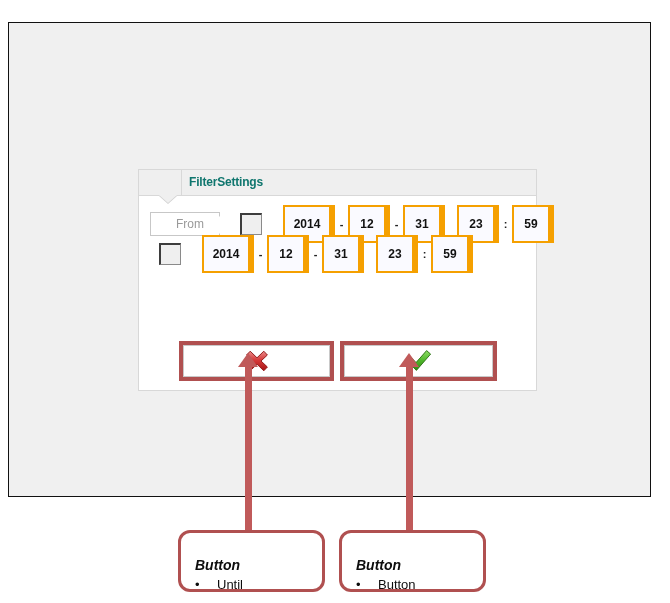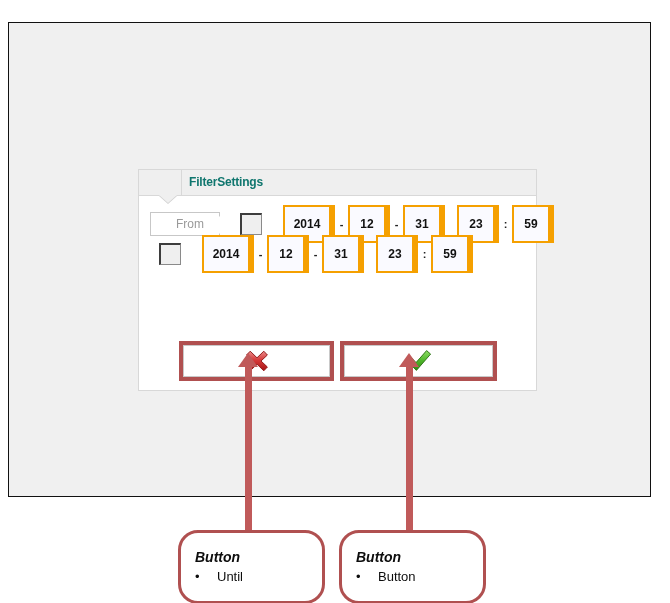--- a/index.html
+++ b/index.html
@@ -99,23 +99,23 @@
   #arrow-left{left:245px;top:366px;height:165px;}
   #arrow-right{left:406px;top:366px;height:165px;}
   .arrow-head{
     position:absolute;top:-13px;left:-7px;width:0;height:0;
     border-left:10.5px solid transparent;border-right:10.5px solid transparent;
     border-bottom:14px solid #c05a5a;
   }
 
   
   .callout{
-    position:absolute;top:530px;height:74px;
-    background:#ffffff;border:3px solid #b05050;border-radius:20px;
-    box-sizing:border-box;padding:16px 0 0 14px;
+    position:absolute;top:530px;height:62px;
+    background:#ffffff;border:3px solid #b05050;border-radius:12px;
+    box-sizing:border-box;padding:24px 0 0 14px;
   }
   #callout-cancel{left:178px;width:147px;}
   #callout-confirm{left:339px;width:147px;}
   .callout-title{
     font-size:14px;font-weight:bold;font-style:italic;color:#0d0d0d;
     line-height:17px;
   }
   .callout-item{
     display:flex;align-items:baseline;font-size:13px;color:#0d0d0d;
     margin-top:3px;

